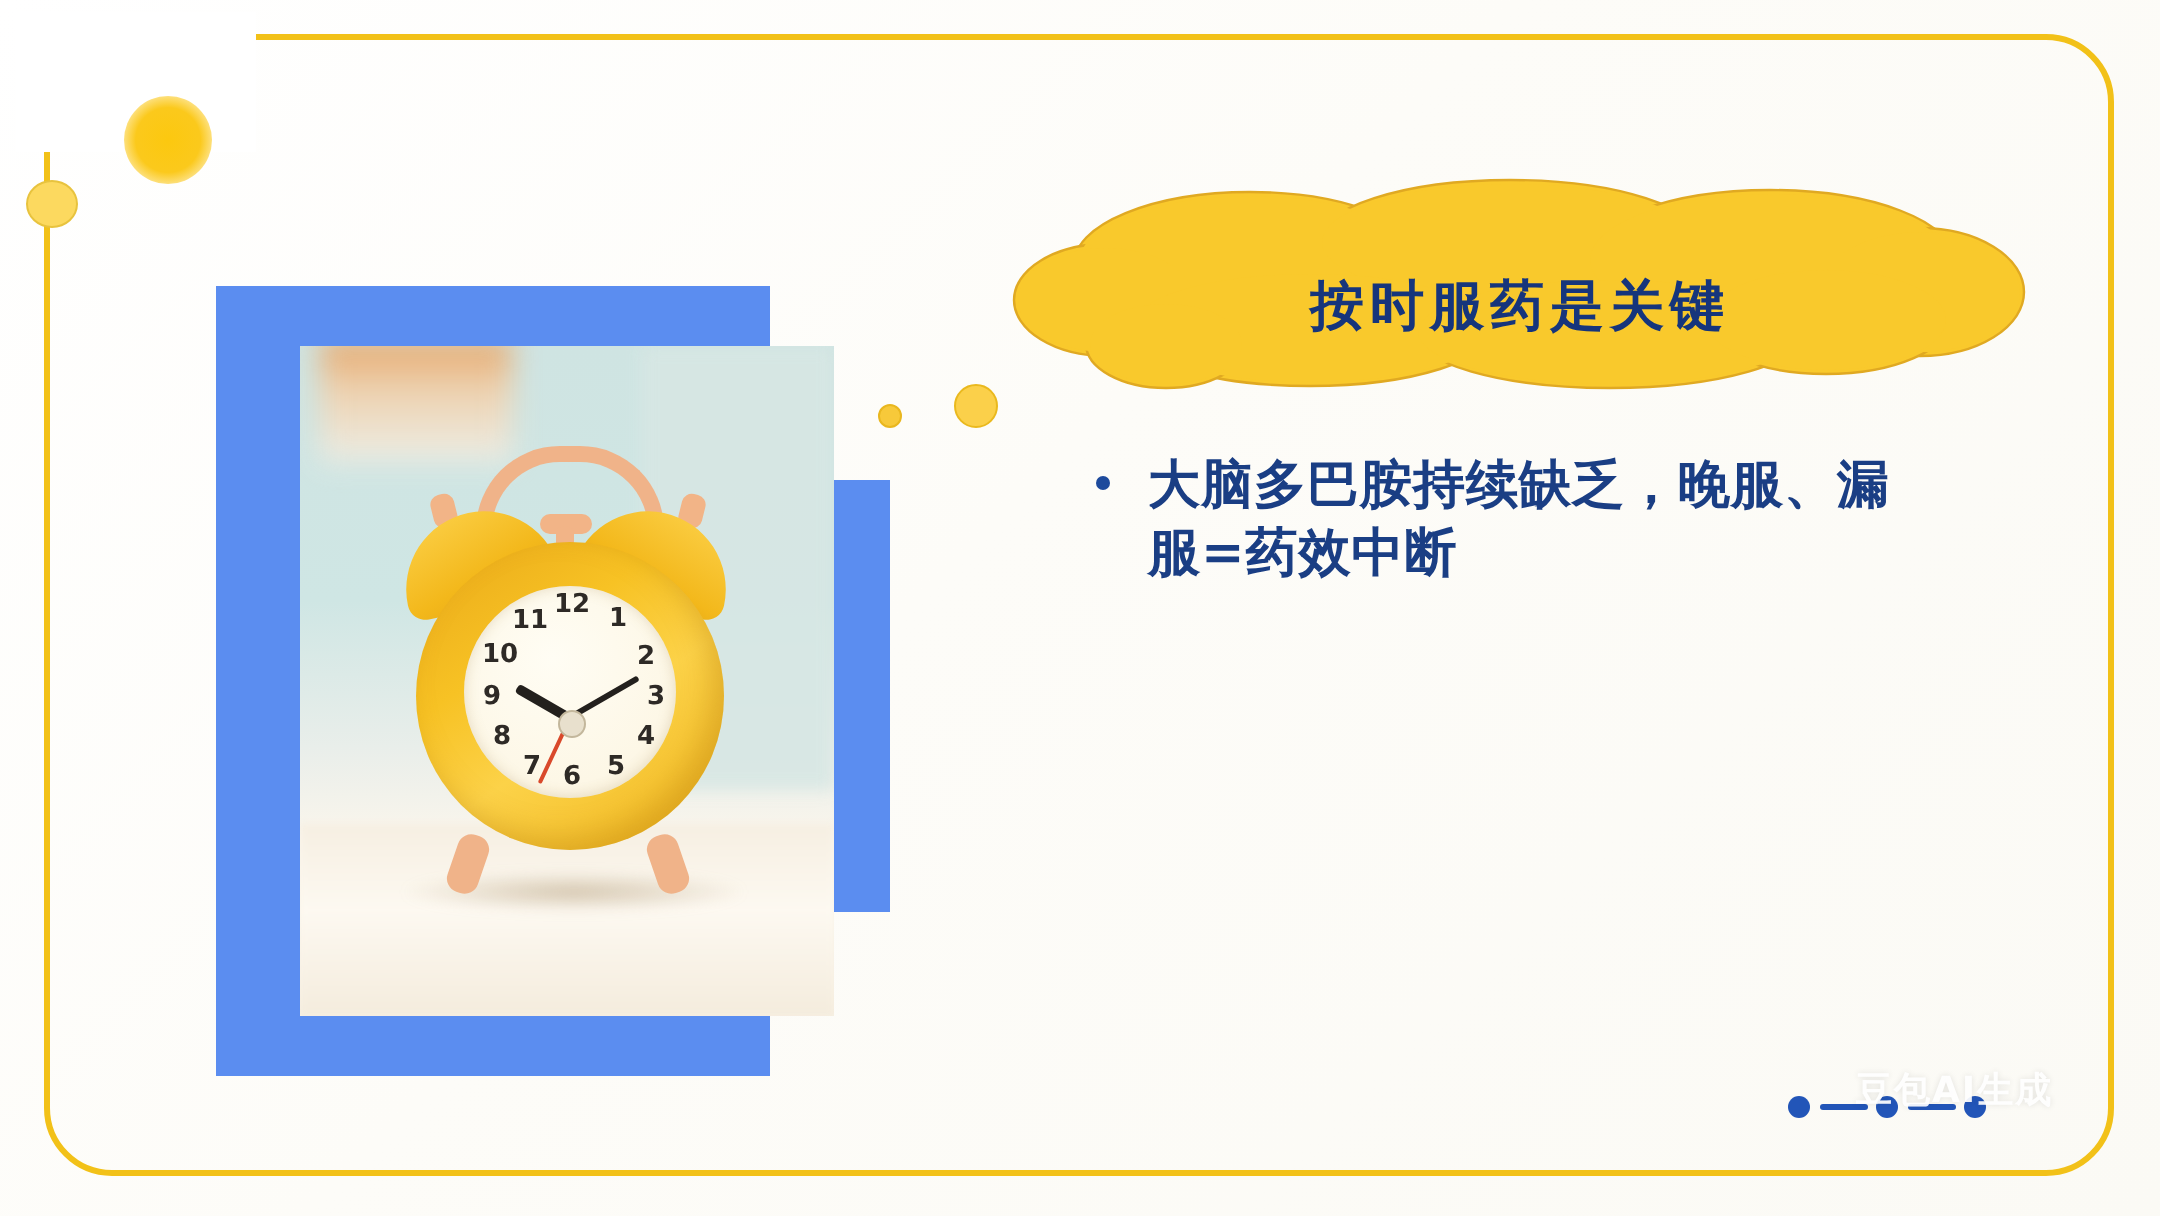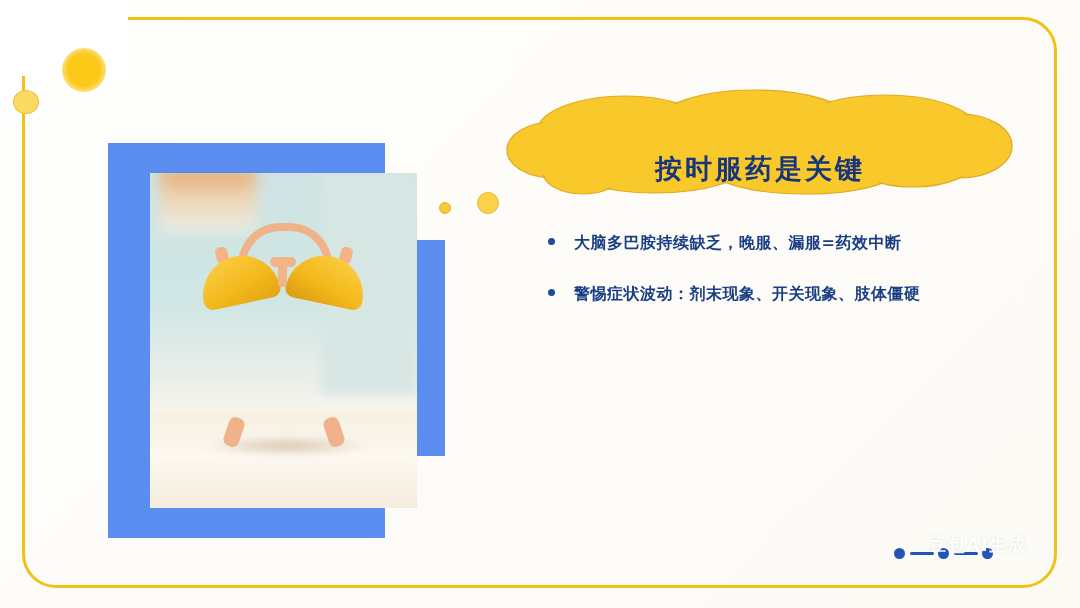--- a/index.html
+++ b/index.html
@@ -130,40 +130,40 @@
   .foot.r{left:124px;top:194px;transform:rotate(-19deg);}
   
   .dot-s{position:absolute;left:439px;top:202px;width:10px;height:10px;border-radius:50%;
     background:#f7c93a;border:1px solid #e9b71f;}
   .dot-l{position:absolute;left:477px;top:192px;width:20px;height:20px;border-radius:50%;
     background:#fbd04a;border:1px solid #eab91e;}
   
   .cloud-wrap{position:absolute;left:505px;top:88px;width:510px;height:108px;}
   .cloud-wrap svg{display:block;}
   .cloud-text{
-    position:absolute;left:0;top:16px;width:510px;height:108px;
+    position:absolute;left:0;top:0;width:510px;height:108px;
     display:flex;align-items:center;justify-content:center;
     font-family:Liberation Sans, sans-serif;
     font-weight:bold;font-size:27px;letter-spacing:3px;color:#16357c;
     padding-top:22px;box-sizing:border-box;text-align:center;
   }
   .cloud-pebble{
     position:absolute;left:13px;top:90px;width:24px;height:22px;border-radius:50%;
     background:#fcd95f;border:1px solid #e8c33e;
   }
   
   .bullets{position:absolute;left:548px;top:226px;width:420px;}
   .bi{display:flex;margin-bottom:17px;}
   .bdot{
     flex:0 0 auto;width:7px;height:7px;border-radius:50%;background:#1d4a9c;
     margin-top:12px;margin-right:19px;
   }
   .btxt{
     font-family:"DejaVu Serif","Liberation Serif",serif;
-    font-weight:bold;font-size:16px;line-height:34px;color:#1a3e84;
+    font-weight:bold;font-size:26px;line-height:34px;color:#1a3e84;
     letter-spacing:.5px;
   }
   
   .deco{position:absolute;left:894px;top:548px;width:88px;height:12px;}
   .d-dot{position:absolute;top:0;width:11px;height:11px;border-radius:50%;background:#2255b8;}
   .d-dash{position:absolute;top:4px;width:24px;height:3px;background:#2255b8;border-radius:2px;}
   .watermark{
     position:absolute;left:928px;top:533px;
     font-family:"DejaVu Sans","Liberation Sans",sans-serif;
     font-size:18px;font-weight:bold;color:rgba(255,255,255,.92);
@@ -194,20 +194,40 @@
       <div class="clk">
         <div class="clk-handle"></div>
         <div class="bell-knob l"></div>
         <div class="bell-knob r"></div>
         <div class="bell l"></div>
         <div class="bell r"></div>
         <div class="hammer"></div>
         <div class="hammer-stem"></div>
         <div class="foot l"></div>
         <div class="foot r"></div>
+        <div class="case">
+          <div class="dial">
+            <div class="num" style="left:45px;top:2px;">12</div>
+            <div class="num" style="left:69px;top:9px;">1</div>
+            <div class="num" style="left:83px;top:28px;">2</div>
+            <div class="num" style="left:88px;top:48px;">3</div>
+            <div class="num" style="left:83px;top:68px;">4</div>
+            <div class="num" style="left:68px;top:83px;">5</div>
+            <div class="num" style="left:46px;top:88px;">6</div>
+            <div class="num" style="left:26px;top:83px;">7</div>
+            <div class="num" style="left:11px;top:68px;">8</div>
+            <div class="num" style="left:6px;top:48px;">9</div>
+            <div class="num" style="left:9px;top:27px;">10</div>
+            <div class="num" style="left:24px;top:10px;">11</div>
+            <div class="hand h-min"></div>
+            <div class="hand h-hour"></div>
+            <div class="hand h-sec"></div>
+            <div class="pin"></div>
+          </div>
+        </div>
       </div>
     </div>
   </div>
 
   <div class="dot-s"></div>
   <div class="dot-l"></div>
 
   <div class="cloud-wrap">
     <svg width="510" height="108" viewBox="0 0 510 108">
       <g fill="#f9c92c" stroke="#e0a922" stroke-width="1.2">
@@ -236,24 +256,20 @@
     </svg>
     <div class="cloud-text">按时服药是关键</div>
   </div>
   <div class="cloud-pebble"></div>
 
   <div class="bullets">
     <div class="bi">
       <div class="bdot"></div>
       <div class="btxt">大脑多巴胺持续缺乏，晚服、漏服=药效中断</div>
     </div>
-    <div class="bi">
-      <div class="bdot"></div>
-      <div class="btxt">警惕症状波动：剂末现象、开关现象、肢体僵硬</div>
-    </div>
   </div>
 
   <div class="deco">
     <div class="d-dot" style="left:0px;"></div>
     <div class="d-dash" style="left:16px;"></div>
     <div class="d-dot" style="left:44px;"></div>
     <div class="d-dash" style="left:60px;"></div>
     <div class="d-dot" style="left:88px;"></div>
   </div>
   <div class="watermark">豆包AI生成</div>

